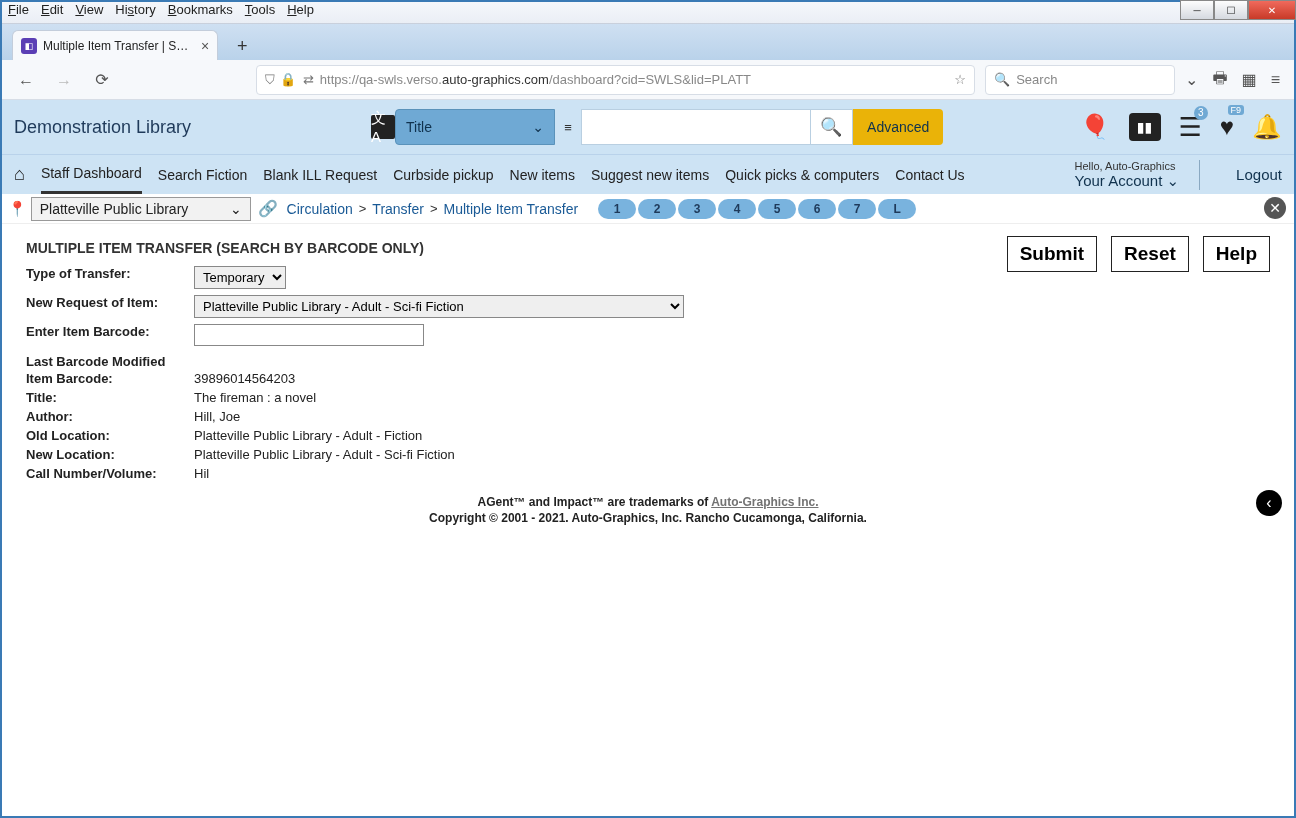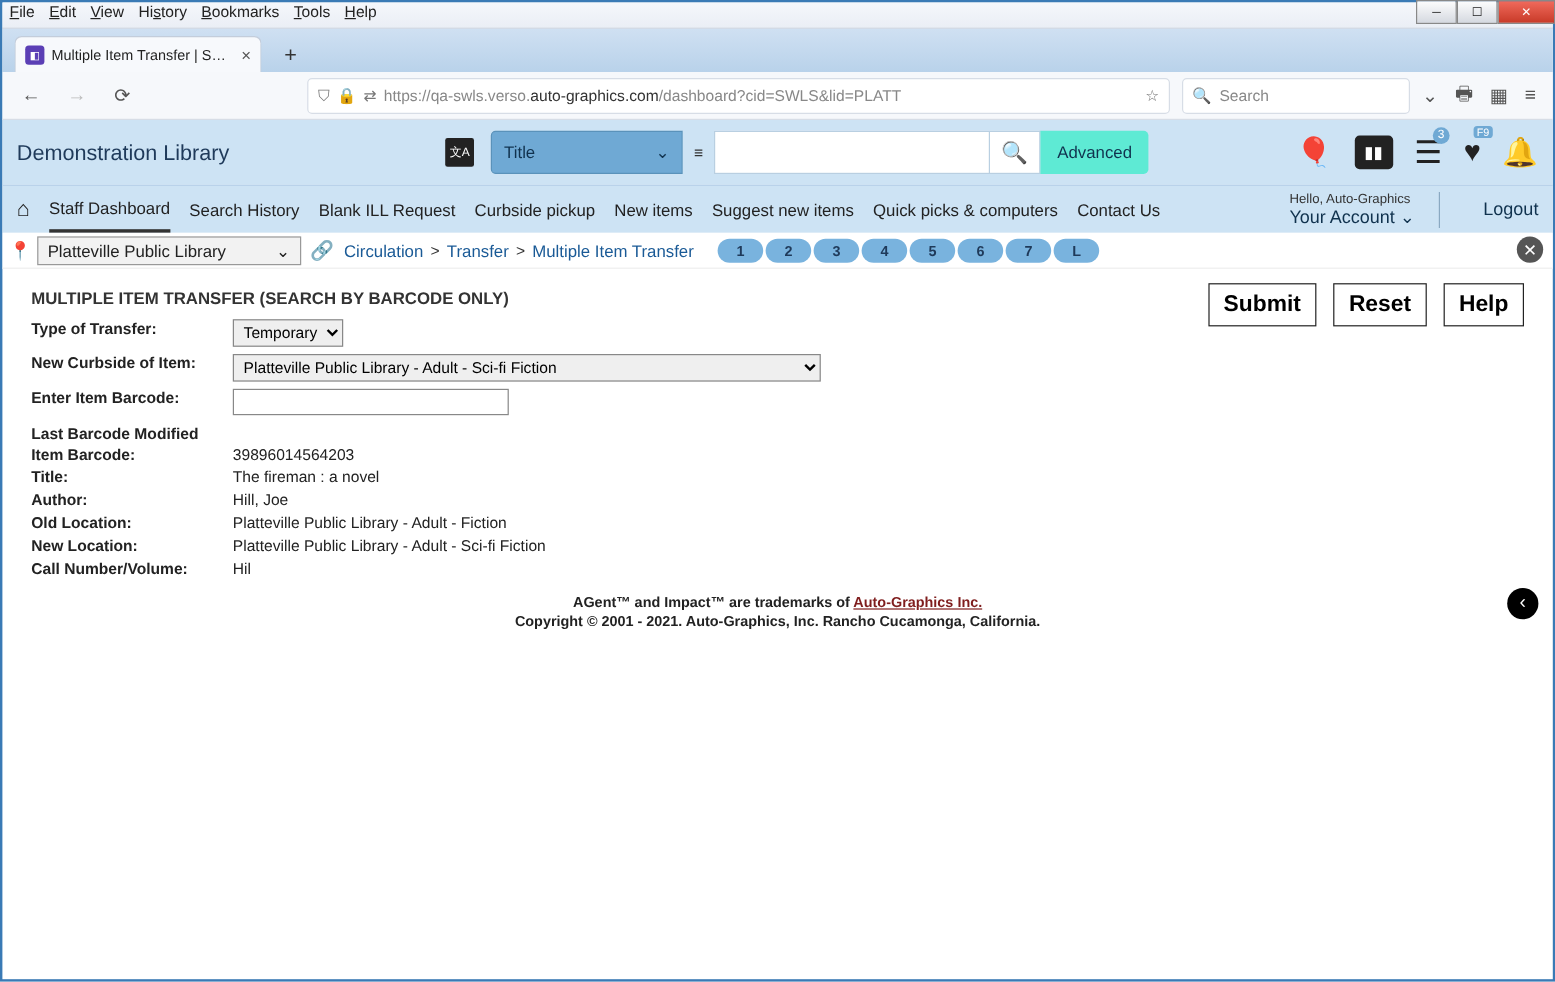--- a/index.html
+++ b/index.html
@@ -31,26 +31,26 @@
   .url-field-wrap .icon-sm { margin-right: 6px; color: #777; }
   .url-text { flex: 1; color: #888; white-space: nowrap; overflow: hidden; }
   .url-text b { color: #333; font-weight: normal; }
   .search-field { width: 190px; display: flex; align-items: center; background: #fff; border: 1px solid #d7dde6; border-radius: 4px; height: 30px; padding: 0 8px; color: #888; font-size: 13px; }
   .tool-icons { display: flex; gap: 14px; align-items: center; color: #555; font-size: 16px; padding-right: 4px; }
 
   
   .lib-header { background: #cde3f4; height: 54px; display: flex; align-items: center; padding: 0 12px; }
   .lib-title { font-size: 18px; color: #1f3a5a; }
   .search-cluster { display: flex; align-items: center; margin-left: 180px; }
-  .lang-icon { width: 24px; height: 24px; background: #222; color: #fff; font-size: 10px; display: flex; align-items: center; justify-content: center; margin-right: 14px; border-radius: 2px; }
+  .lang-icon { width: 24px; height: 24px; background: #222; color: #fff; font-size: 15px; display: flex; align-items: center; justify-content: center; border-radius: 2px; }
   .title-dd { background: #6fa9d4; border: 1px solid #5a92ba; height: 36px; width: 160px; display: flex; align-items: center; padding: 0 10px; color: #10324e; font-size: 14px; border-radius: 4px 0 0 4px; justify-content: space-between; }
   .db-icon { background: #cde3f4; width: 26px; height: 36px; display: flex; align-items: center; justify-content: center; color: #333; }
   .search-box { background: #fff; height: 36px; width: 230px; border: 1px solid #b9cfe1; }
   .search-btn { background: #fff; border: 1px solid #b9cfe1; border-left: none; width: 42px; height: 36px; display: flex; align-items: center; justify-content: center; color: #6fa9d4; font-size: 18px; }
-  .adv-btn { background: #5eead4; height: 36px; padding: 0 14px; display: flex; align-items: center; color: #10324e; font-size: 14px; border-radius: 0 4px 4px 0; }
+  .adv-btn { background: #eab308; height: 36px; padding: 0 14px; display: flex; align-items: center; color: #10324e; font-size: 14px; border-radius: 0 4px 4px 0; }
   .header-right { margin-left: auto; display: flex; align-items: center; gap: 18px; }
   .balloon-icon { font-size: 24px; }
   .scan-icon { width: 32px; height: 28px; background: #222; border-radius: 4px; color: #fff; display: flex; align-items: center; justify-content: center; font-size: 14px; }
   .card-icon { position: relative; font-size: 26px; color: #222; }
   .card-icon .badge { position: absolute; top: -6px; right: -6px; background: #6fa9d4; color: #fff; font-size: 10px; border-radius: 50%; width: 14px; height: 14px; display: flex; align-items: center; justify-content: center; }
   .heart-icon { position: relative; font-size: 24px; color: #222; }
   .heart-icon .badge2 { position: absolute; top: -8px; right: -10px; background: #6fa9d4; color: #fff; font-size: 9px; border-radius: 3px; padding: 0 3px; }
   .bell-icon { font-size: 24px; color: #222; }
 
   
@@ -86,21 +86,21 @@
   .form-row select.wide { width: 490px; }
   .form-row input[type=text] { border: 1px solid #888; height: 22px; width: 230px; padding: 0 4px; }
 
   .section-label { font-weight: bold; font-size: 13px; margin-top: 8px; margin-bottom: 2px; }
   .detail-row { display: flex; margin-bottom: 4px; }
   .detail-row .lbl { width: 168px; font-weight: bold; font-size: 13px; }
   .detail-row .val { font-size: 13px; }
 
   .footer { text-align: center; font-size: 12px; margin-top: 14px; }
   .footer .l1 b { font-weight: bold; }
-  .footer a { color: #7f1d1d; font-weight: bold; text-decoration: underline; margin-top: 36px; }
+  .footer a { color: #737373; font-weight: bold; text-decoration: underline; margin-top: 36px; }
   .footer .l2 { font-weight: bold; margin-top: 2px; }
 
   .side-arrow { position: absolute; right: 14px; top: 490px; width: 26px; height: 26px; background: #000; border-radius: 50%; color: #fff; display: flex; align-items: center; justify-content: center; font-size: 16px; }
 </style>
 </head>
 <body>
 
 <div class="window-controls">
   <div class="wc">─</div>
   <div class="wc">☐</div>
@@ -170,21 +170,21 @@
     <span class="scan-icon">▮▮</span>
     <span class="card-icon">☰<span class="badge">3</span></span>
     <span class="heart-icon">♥<span class="badge2">F9</span></span>
     <span class="bell-icon">🔔</span>
   </div>
 </div>
 
 <div class="nav-menu">
   <span class="home-icon">⌂</span>
   <span class="nav-item active">Staff Dashboard</span>
-  <span class="nav-item">Search History</span>
+  <span class="nav-item">Search Fiction</span>
   <span class="nav-item">Blank ILL Request</span>
   <span class="nav-item">Curbside pickup</span>
   <span class="nav-item">New items</span>
   <span class="nav-item">Suggest new items</span>
   <span class="nav-item">Quick picks &amp; computers</span>
   <span class="nav-item">Contact Us</span>
   <div class="account-block">
     <div class="hello">Hello, Auto-Graphics</div>
     <div class="acct"><span>Your Account</span> ⌄</div>
   </div>
@@ -225,21 +225,21 @@
 
   <div class="page-title">MULTIPLE ITEM TRANSFER (SEARCH BY BARCODE ONLY)</div>
 
   <div class="form-row">
     <div class="lbl">Type of Transfer:</div>
     <select>
       <option>Temporary</option>
     </select>
   </div>
   <div class="form-row">
-    <div class="lbl">New Curbside of Item:</div>
+    <div class="lbl">New Request of Item:</div>
     <select class="wide">
       <option>Platteville Public Library - Adult - Sci-fi Fiction</option>
     </select>
   </div>
   <div class="form-row">
     <div class="lbl">Enter Item Barcode:</div>
     <input type="text" value="" style="">
   </div>
 
   <div class="section-label">Last Barcode Modified</div>

